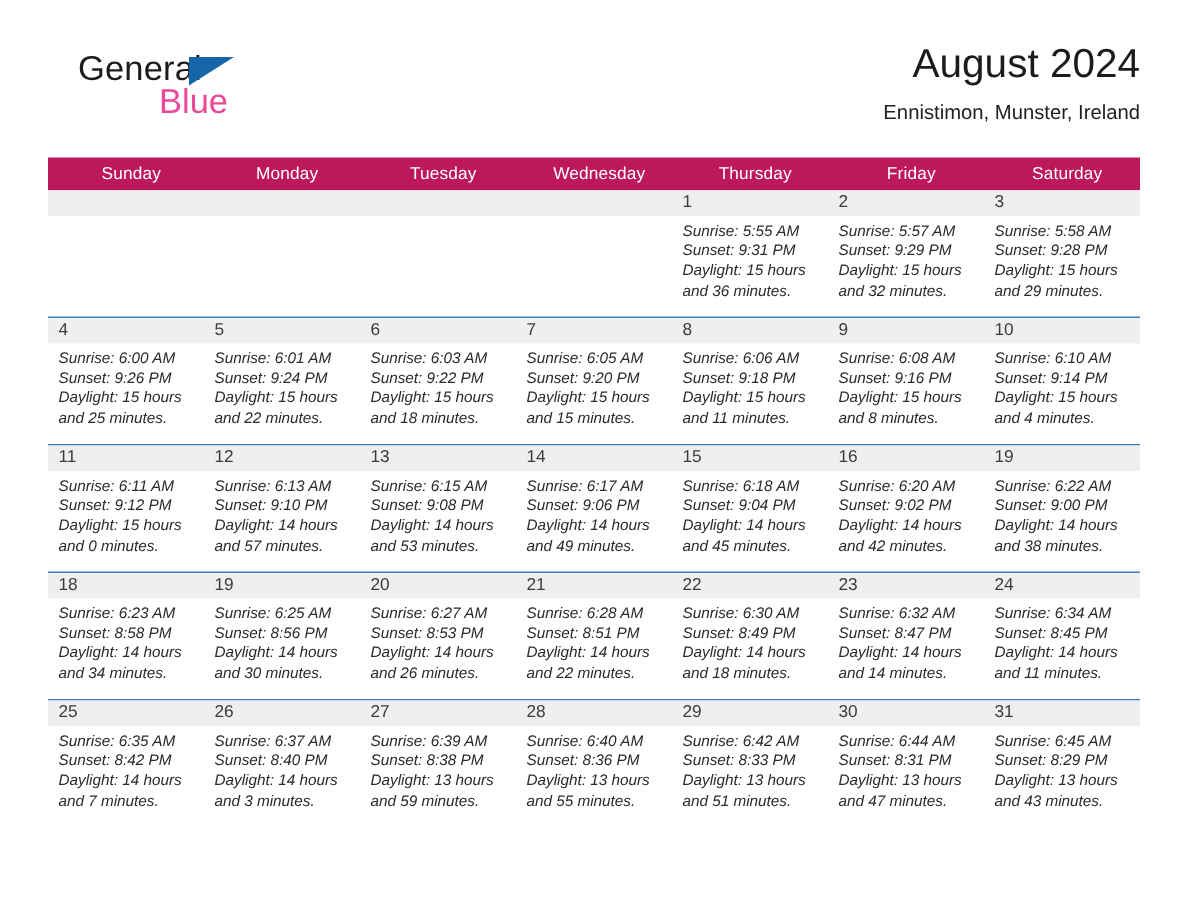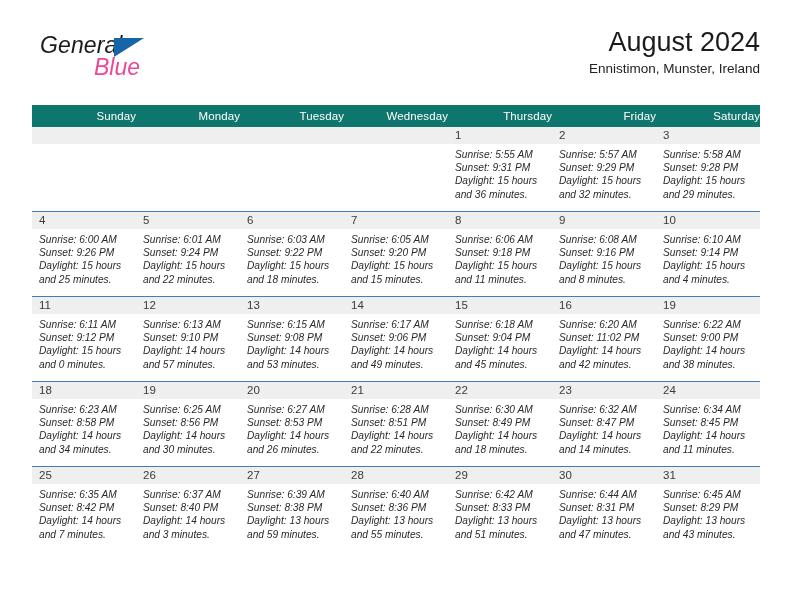--- a/index.html
+++ b/index.html
@@ -26,25 +26,24 @@
   .header {
     position: absolute;
     left: 32px;
     top: 28px;
     width: 728px;
     height: 72px;
   }
 
   .logo {
     position: absolute;
-    left: 8px;
+    left: 20px;
     top: 6px;
     width: 220px;
     height: 58px;
-    font-style: italic;
   }
   .logo-general {
     position: absolute;
     left: 0;
     top: 0;
     font-size: 23px;
     letter-spacing: 0.1px;
     color: #1b1b1b;
     font-family: "Liberation Sans", sans-serif;
     line-height: 1;
@@ -75,43 +74,43 @@
     text-align: right;
   }
   .month-title {
     font-size: 27px;
     color: #1b1b1b;
     line-height: 1.1;
     white-space: nowrap;
     text-align: right;
   }
   .location {
-    margin-top: 4px;
+    margin-top: 10px;
     font-size: 13.5px;
     color: #222222;
     line-height: 1.1;
     white-space: nowrap;
   }
 
   
   .calendar {
     position: absolute;
     left: 32px;
     top: 105px;
     width: 728px;
     border-collapse: collapse;
     table-layout: fixed;
   }
 
   .calendar th {
-    background: #0f766e;
+    background: #be185d;
     color: #ffffff;
     font-size: 11.5px;
     font-weight: normal;
-    text-align: right;
+    text-align: center;
     padding: 5px 0 5px 7px;
     height: 11px;
     letter-spacing: 0.1px;
   }
 
   .calendar td {
     vertical-align: top;
     padding: 0;
     width: 104px;
     border-top: 1.6px solid #3c7ebf;
@@ -371,21 +370,21 @@
                 <div>Daylight: 14 hours</div>
                 <div>and 45 minutes.</div>
               </div>
             </div>
           </td>
           <td>
             <div class="cell">
               <div class="daynum-band">16</div>
               <div class="details">
                 <div>Sunrise: 6:20 AM</div>
-                <div>Sunset: 11:02 PM</div>
+                <div>Sunset: 9:02 PM</div>
                 <div>Daylight: 14 hours</div>
                 <div>and 42 minutes.</div>
               </div>
             </div>
           </td>
           <td>
             <div class="cell">
               <div class="daynum-band">19</div>
               <div class="details">
                 <div>Sunrise: 6:22 AM</div>

